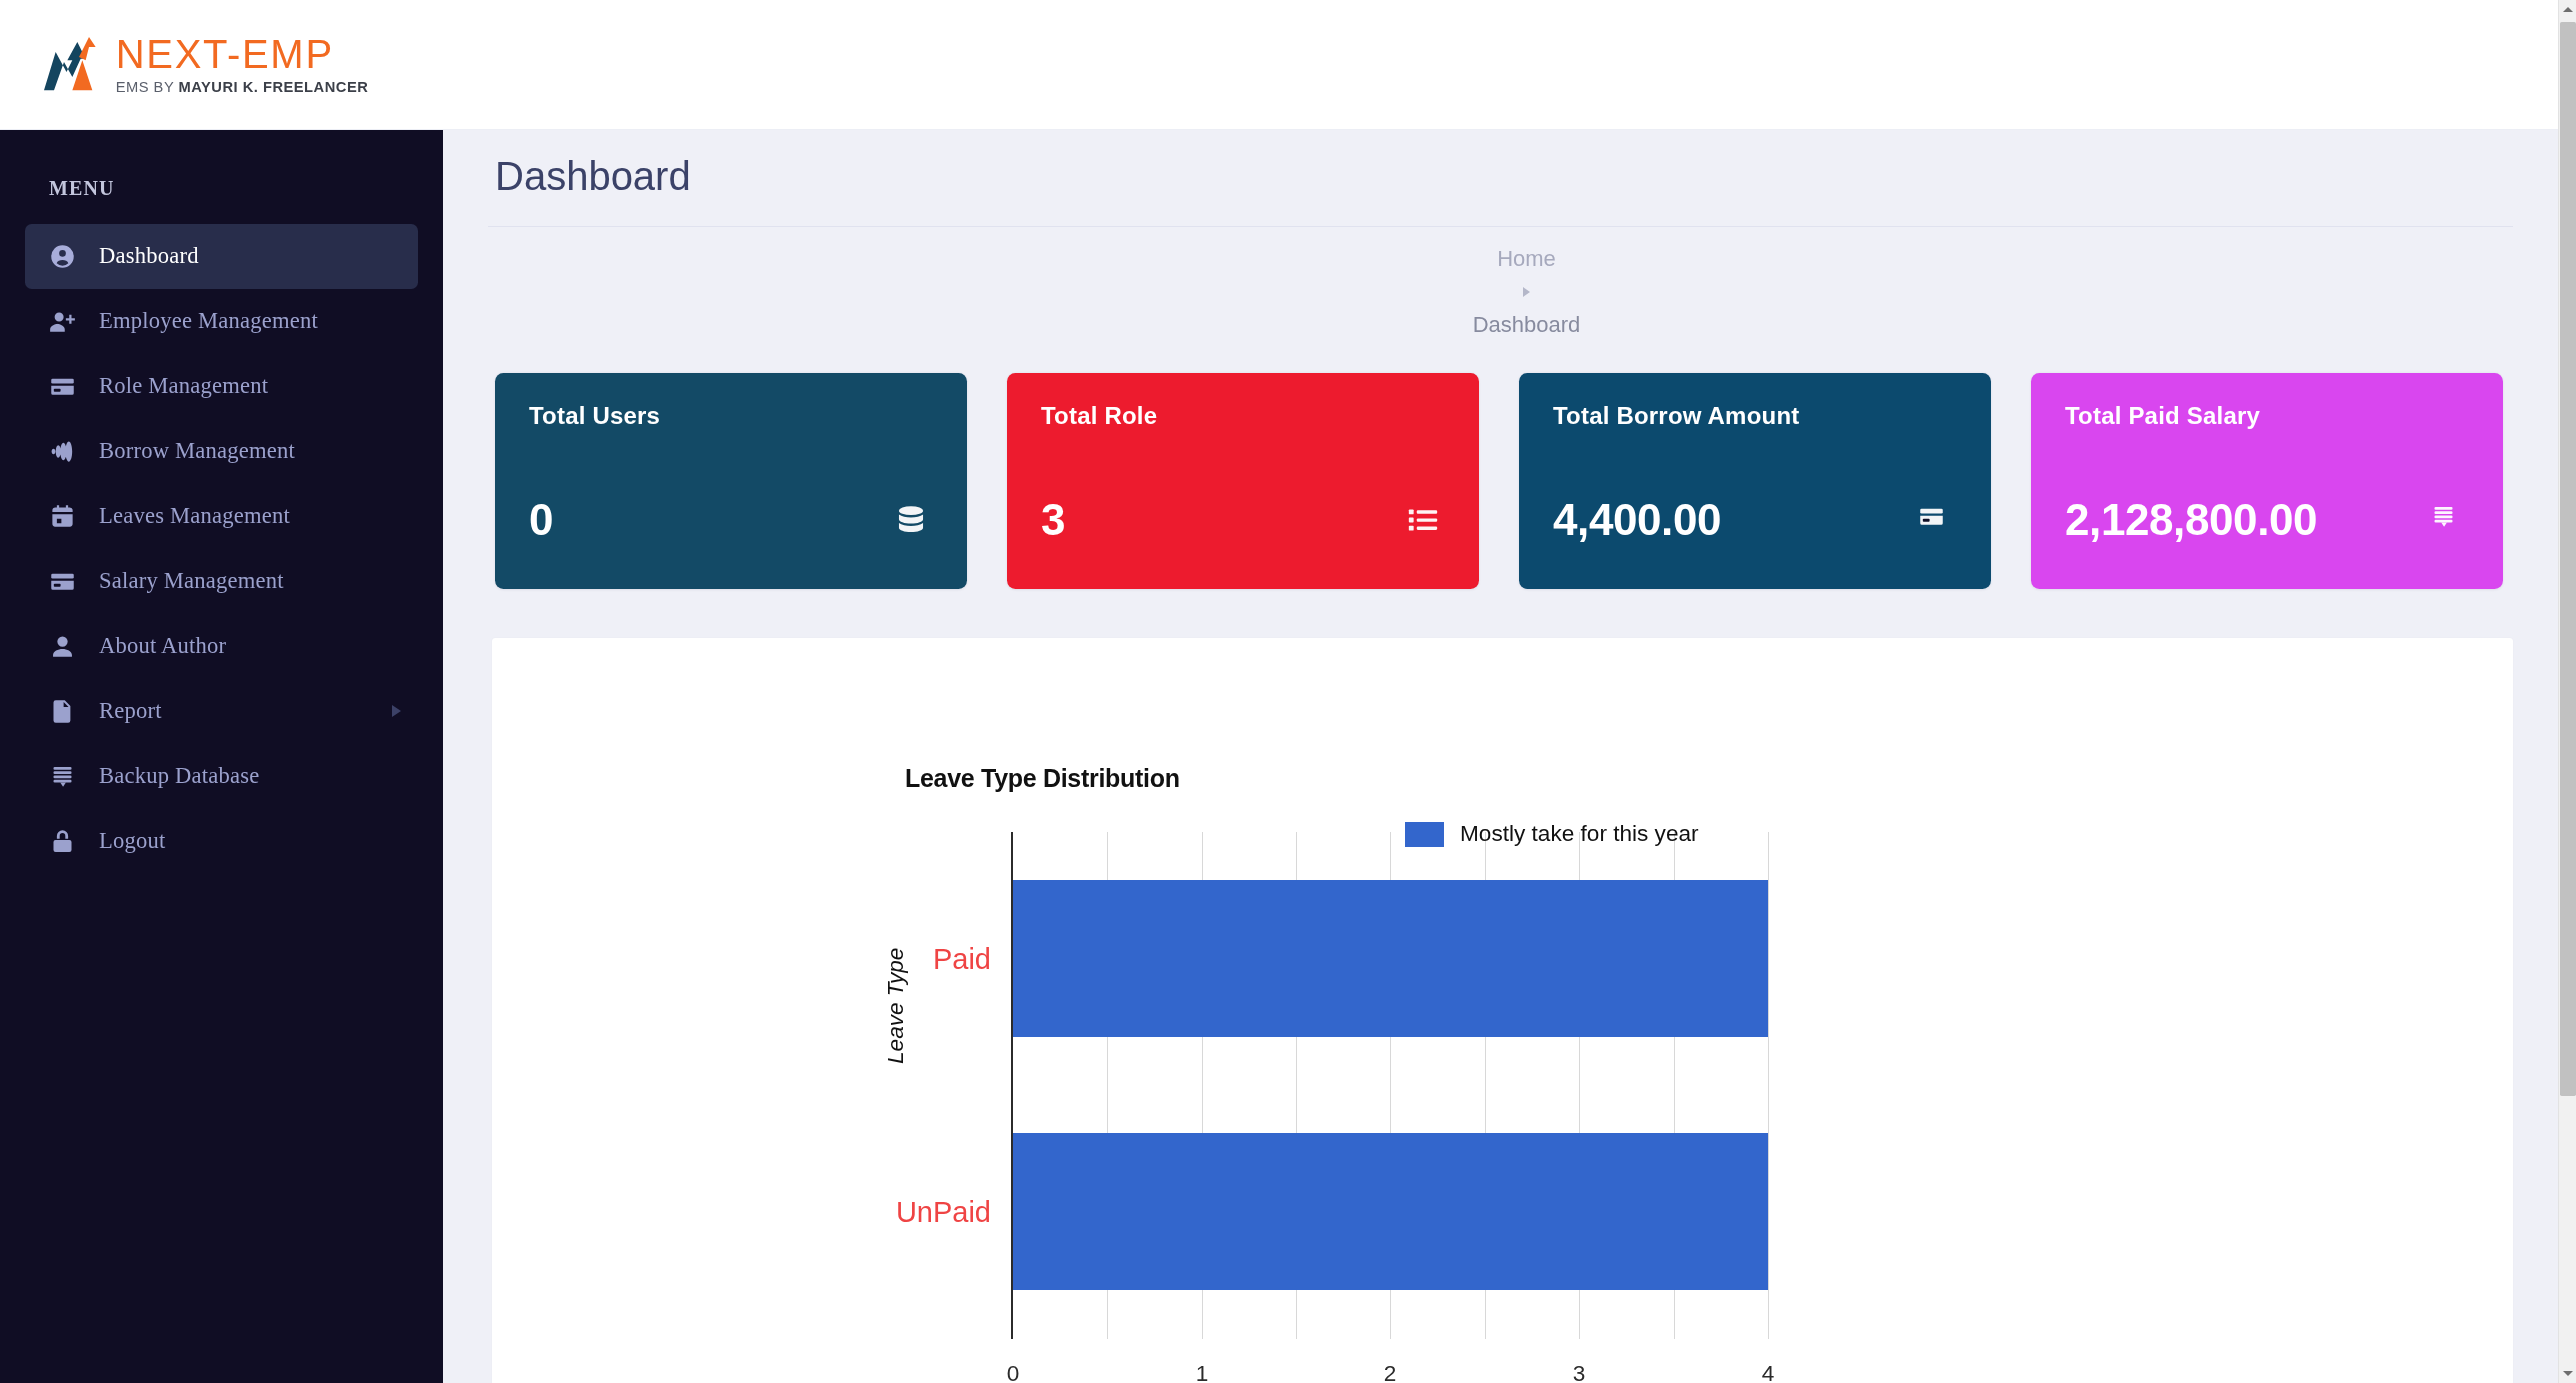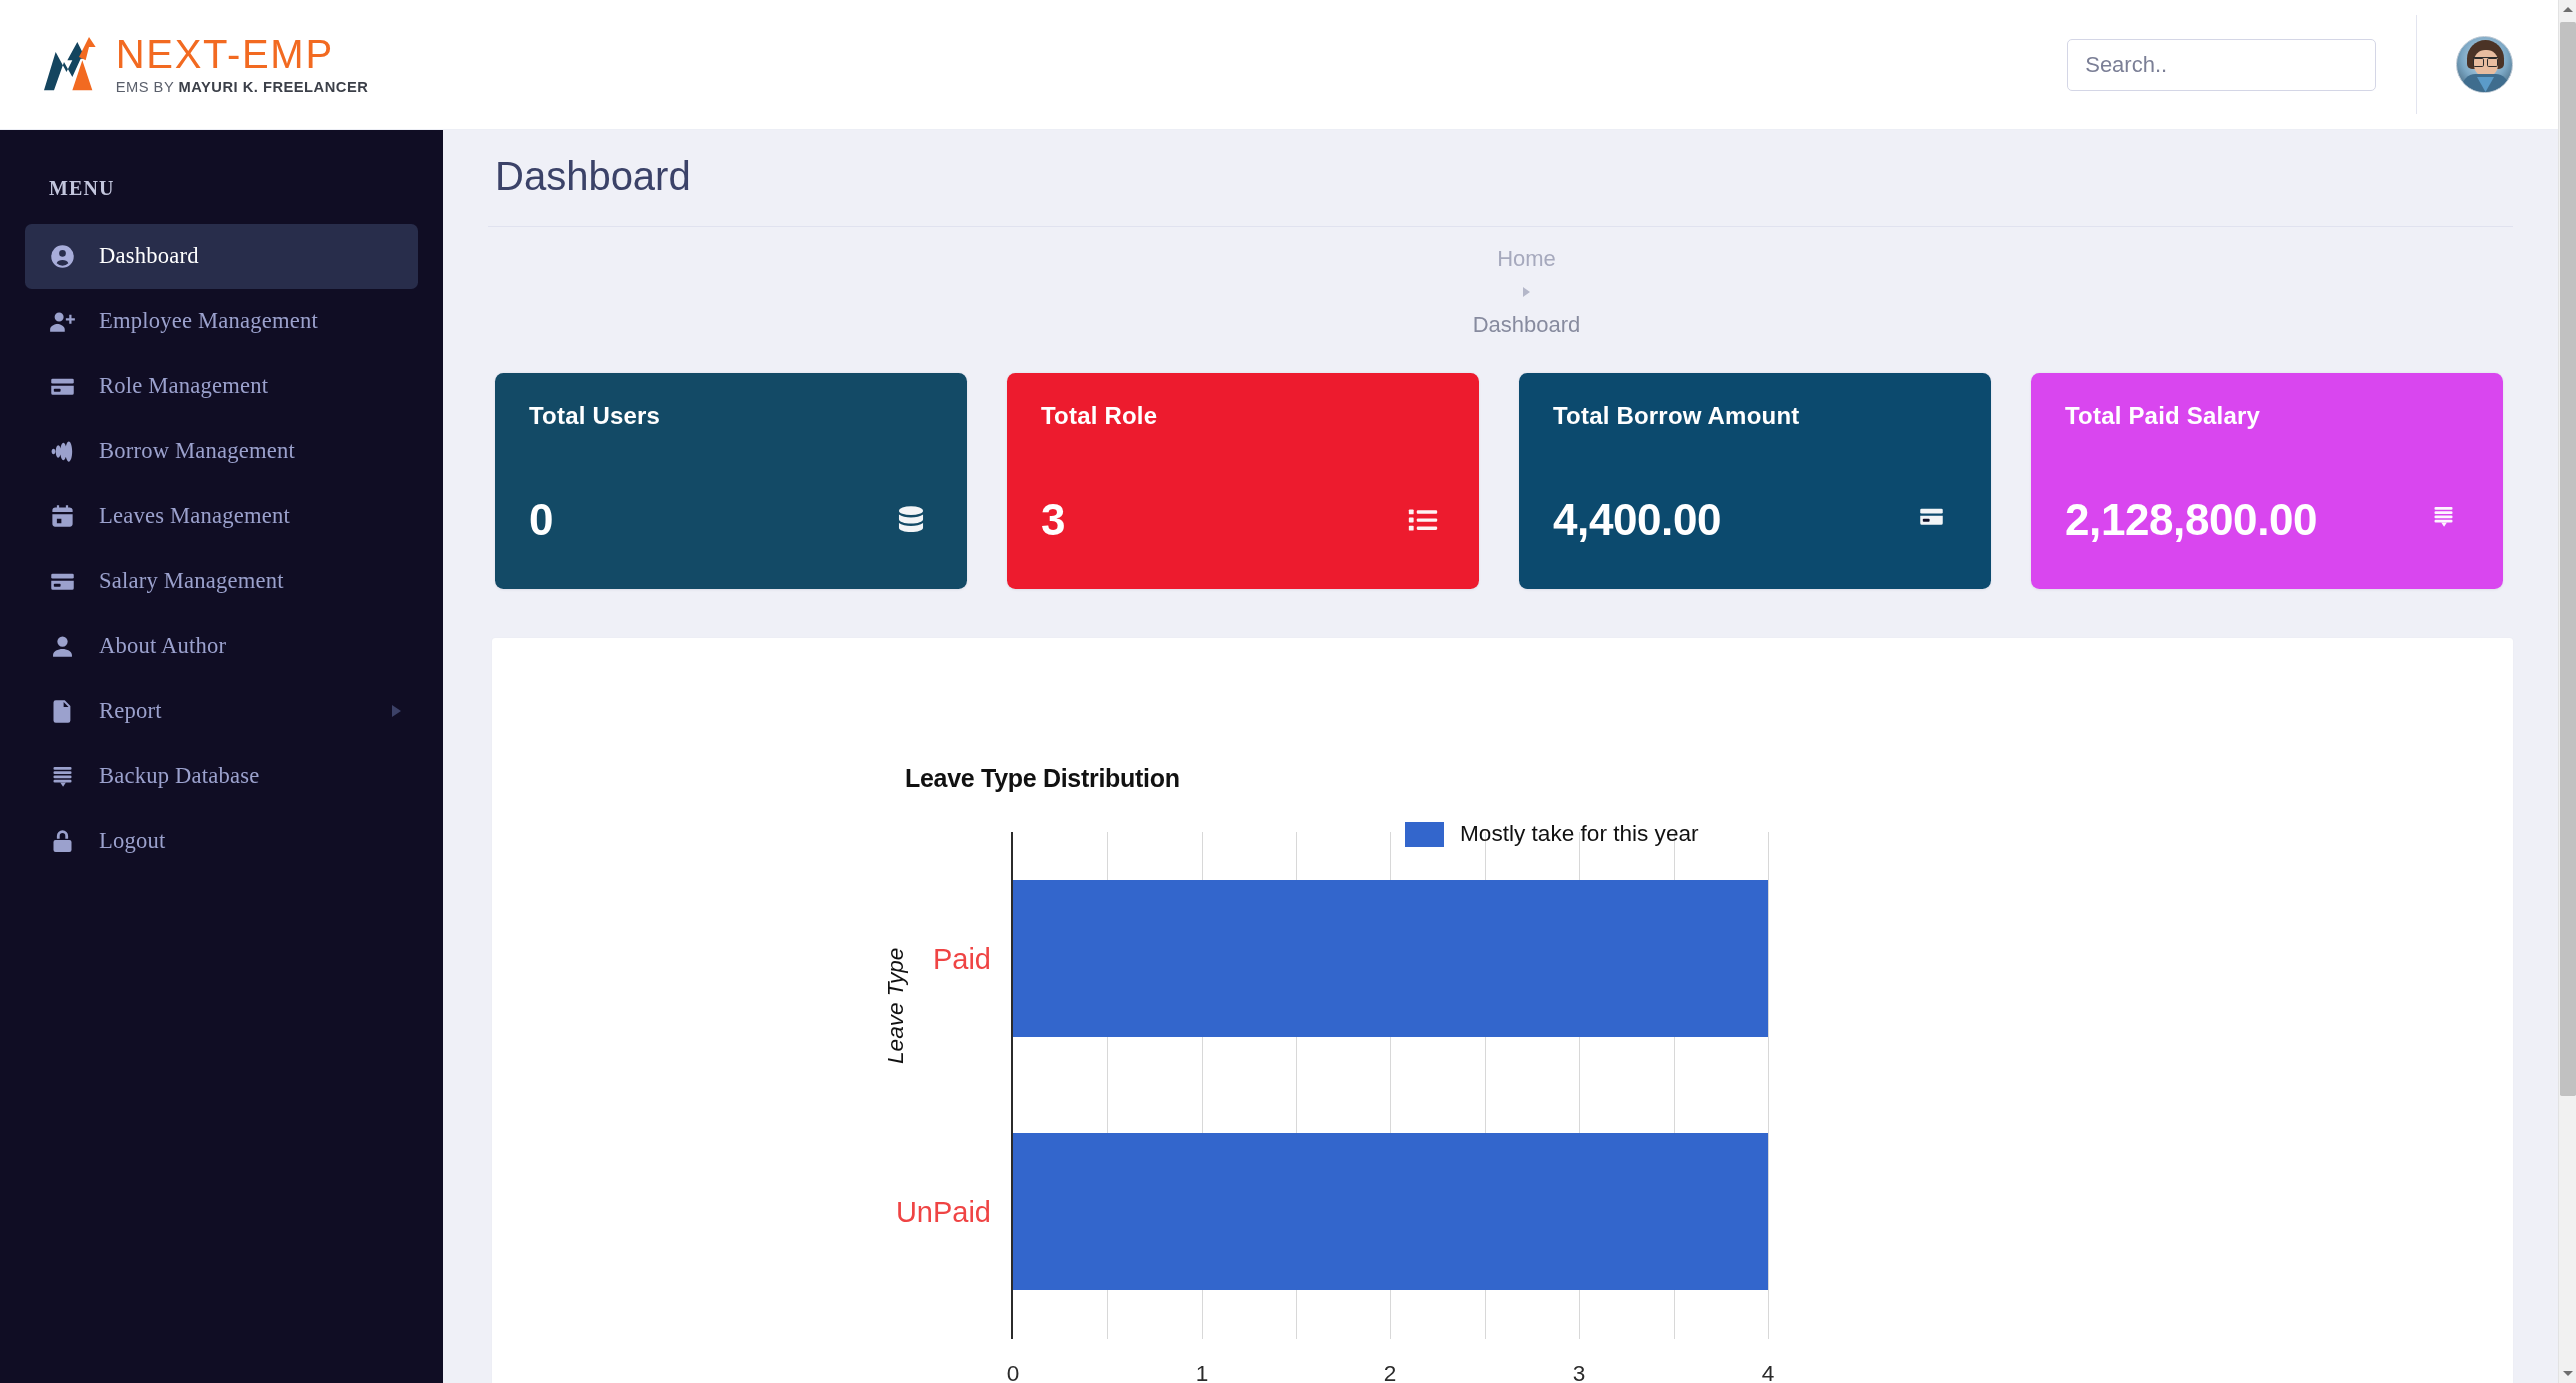--- a/index.html
+++ b/index.html
@@ -241,31 +241,20 @@
           <path d="M40 70 L52 34 L64 70 Z" fill="#f26a21"></path>
           <path d="M48 30 L60 6 L68 18 L60 18 L56 34 Z" fill="#f26a21"></path>
         </svg>
       </div>
       <div class="brand-text">
         <div class="brand-title">NEXT-EMP</div>
         <div class="brand-sub"><span>EMS BY </span><b>MAYURI K. FREELANCER</b></div>
       </div>
     </div>
 
-    <div class="topbar-right">
-      <input class="search-input" type="text" placeholder="Search.." style="">
-      <div class="topbar-divider"></div>
-      <div class="avatar">
-        <div class="hair"></div>
-          <div class="face"></div>
-        <div class="glasses"></div>
-          <div class="body"></div>
-          <div class="collar"></div>
-      </div>
-    </div>
   </div>
 
   <div class="sidebar">
     <div class="menu-label">MENU</div>
     <div id="nav-list">
         <div class="nav-item active">
           <span class="ico">
             <svg width="27" height="27" viewBox="0 0 24 24">
               <path d="M12 2a10 10 0 100 20 10 10 0 000-20zm0 4.2a3 3 0 110 6 3 3 0 010-6zm0 14.1a7.2 7.2 0 01-5.2-2.2c.5-1.9 3-2.9 5.2-2.9s4.7 1 5.2 2.9A7.2 7.2 0 0112 20.3z"></path>
             </svg>

